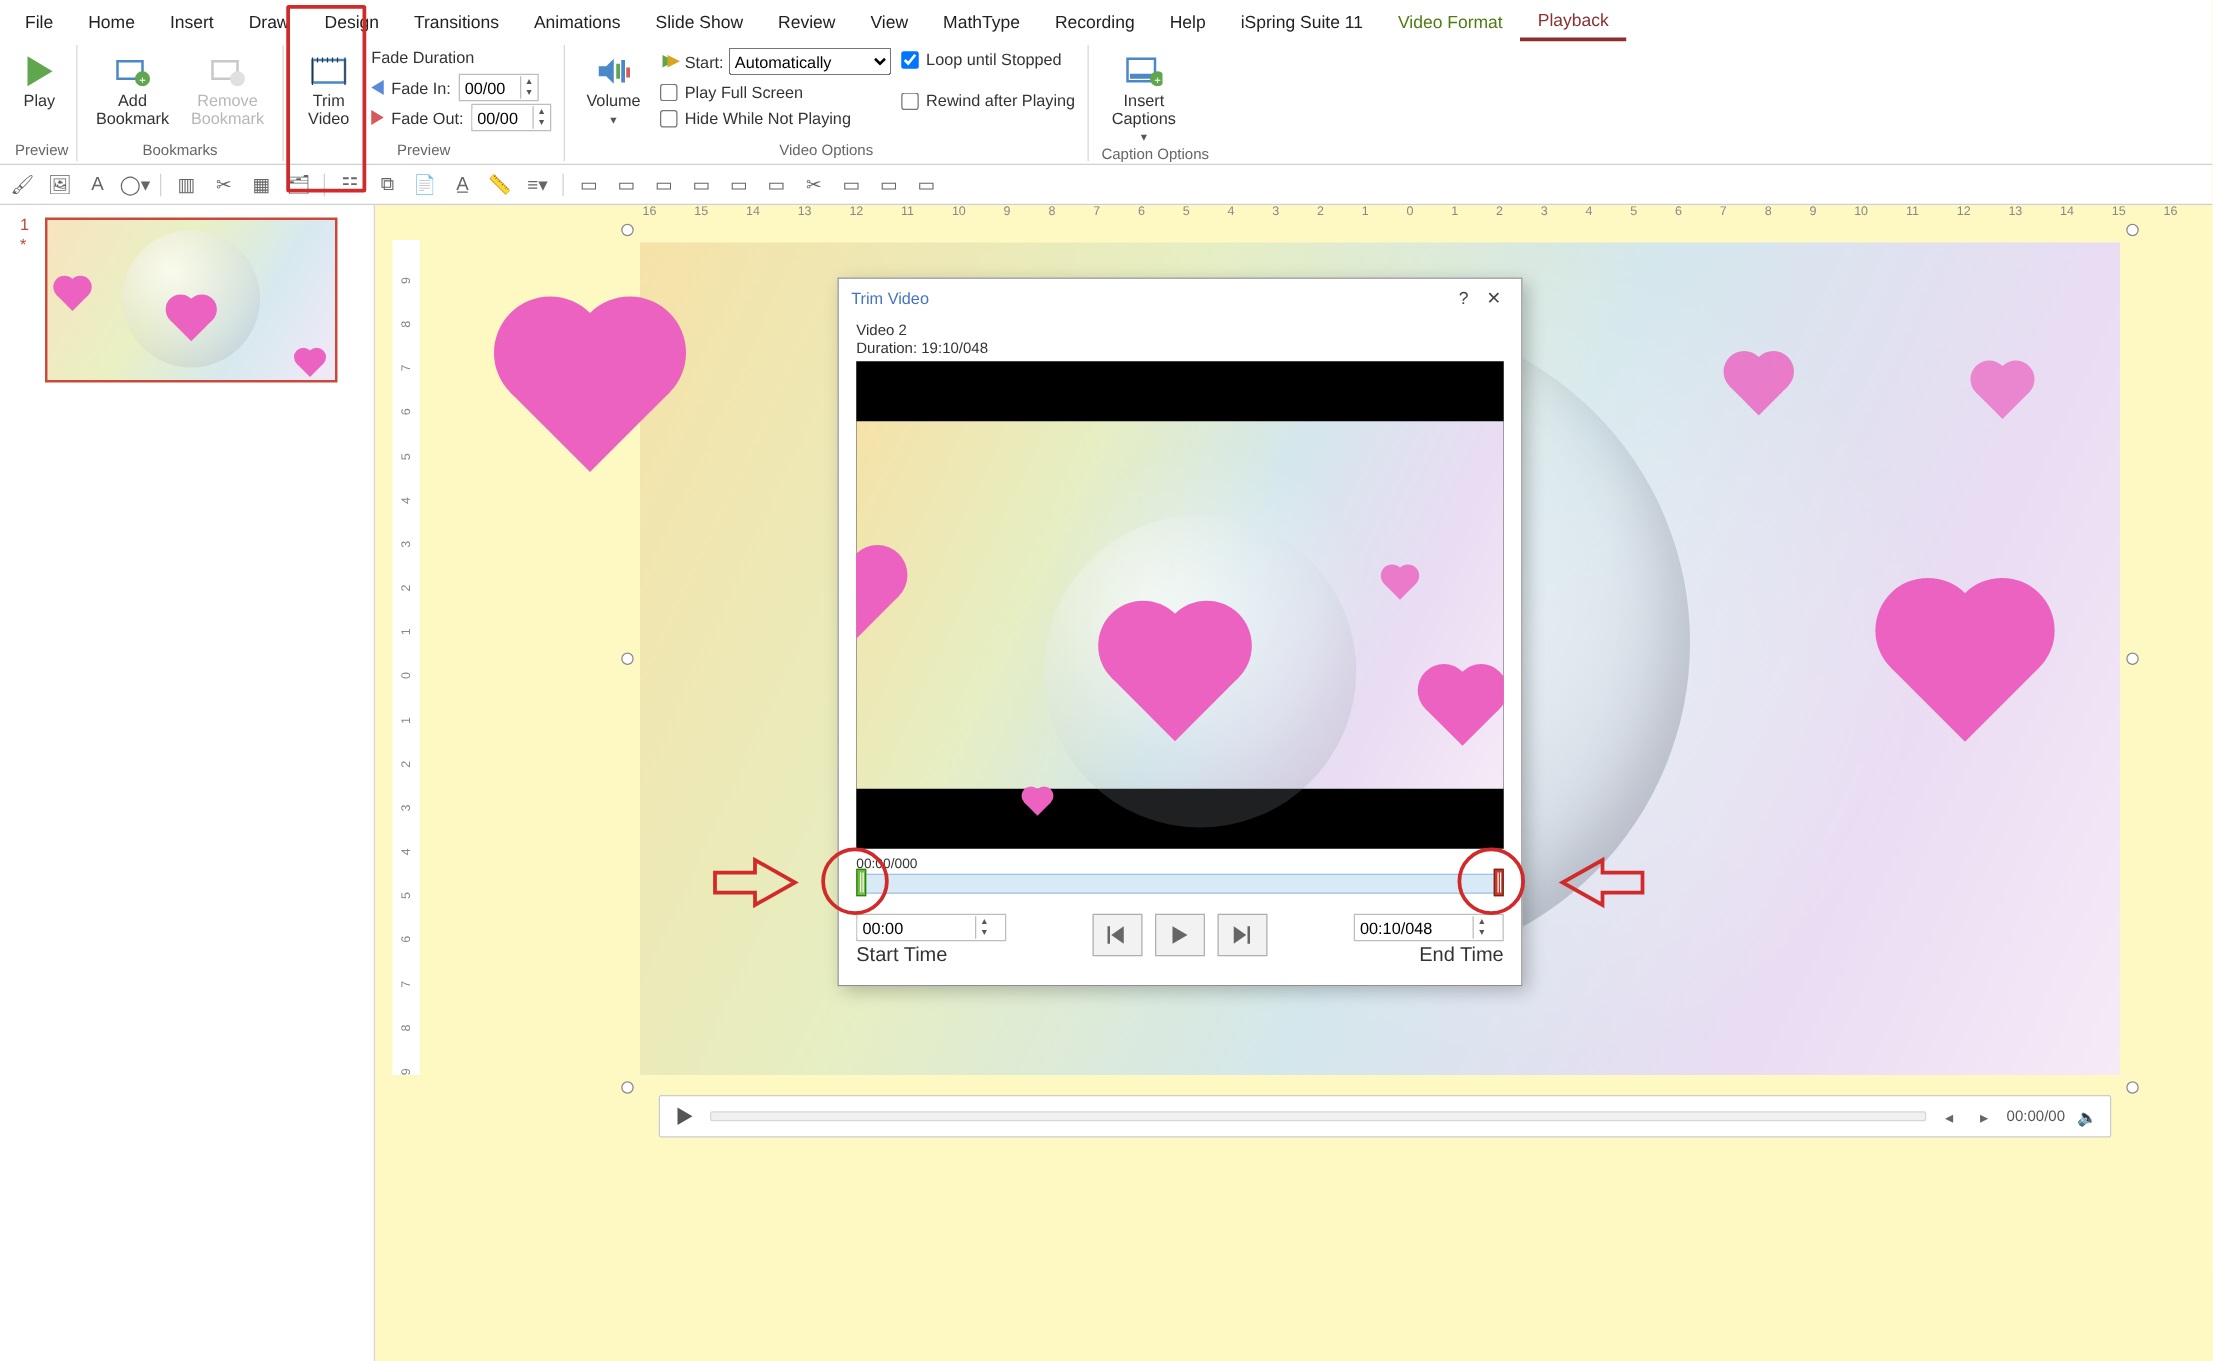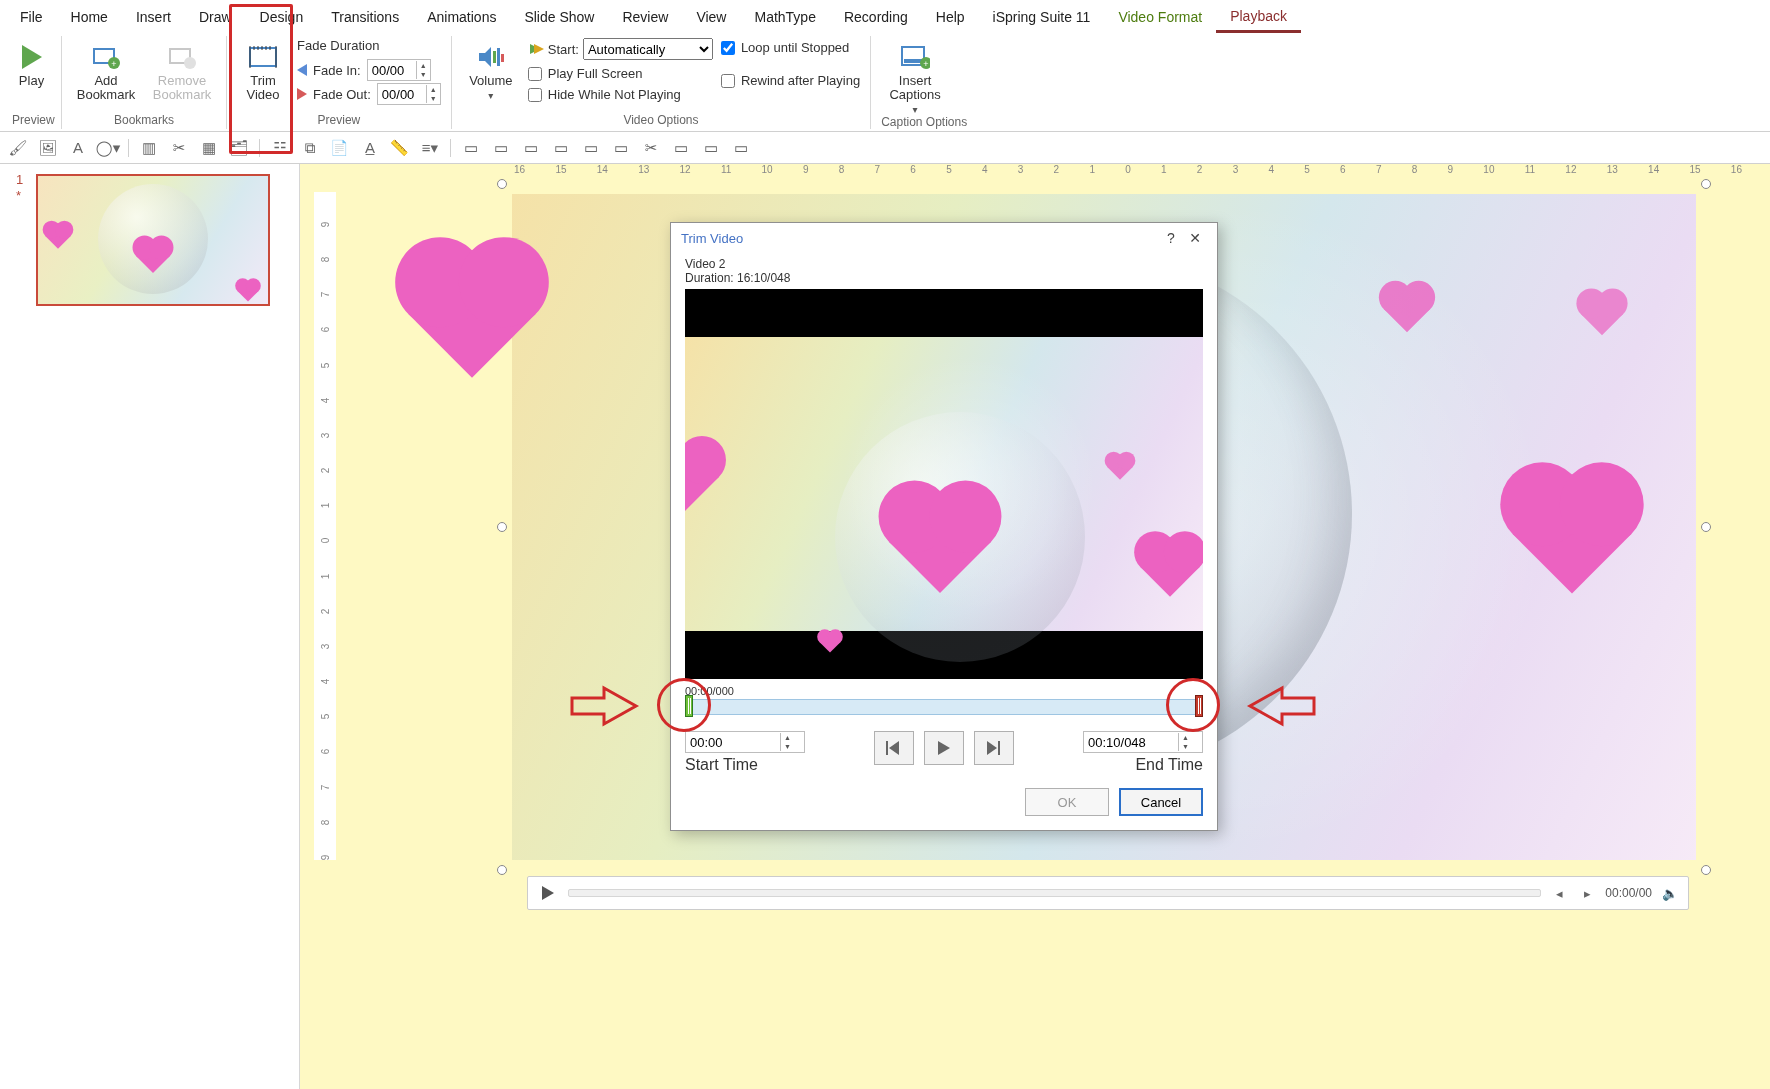--- a/index.html
+++ b/index.html
@@ -461,21 +461,21 @@
 
 <div class="dialog">
   <div class="dlg-title">
     <div class="t">Trim Video</div>
     <div class="q">?</div>
     <div class="x">✕</div>
   </div>
   <div class="dlg-body">
     <div class="dlg-row1">
       <span>Video 2</span>
-      <span>Duration: 16:10/048</span>
+      <span>Duration: 19:10/048</span>
     </div>
     <div class="preview">
       <div class="img">
         <div class="pbub"></div>
         <div class="heart ph"></div>
         <div class="heart ph0"></div>
         <div class="heart ph2"></div>
         <div class="heart ph3"></div>
         <div class="heart ph4"></div>
       </div>
@@ -521,24 +521,20 @@
           <input style="width: 94px;" value="00:10/048">
           <div class="arrows">
               <span>▲</span>
               <span>▼</span>
             </div>
         </div>
         <div class="lbl">End Time</div>
       </div>
     </div>
   </div>
-  <div class="dlg-foot">
-    <button class="ok">OK</button>
-    <button class="cancel">Cancel</button>
-  </div>
 </div>
 
 <div id="c-left" class="anno circle"></div>
 <div id="c-right" class="anno circle"></div>
 <svg class="anno arrow" style="left:566px;top:684px;position:absolute;" width="80" height="44">
   <path d="M6 14 L38 14 L38 4 L70 22 L38 40 L38 30 L6 30 Z" fill="none" stroke="#d12a2a" stroke-width="3"></path>
 </svg>
 <svg class="anno arrow" style="left:1240px;top:684px;position:absolute;" width="80" height="44">
   <path d="M74 14 L42 14 L42 4 L10 22 L42 40 L42 30 L74 30 Z" fill="none" stroke="#d12a2a" stroke-width="3"></path>
 </svg>

